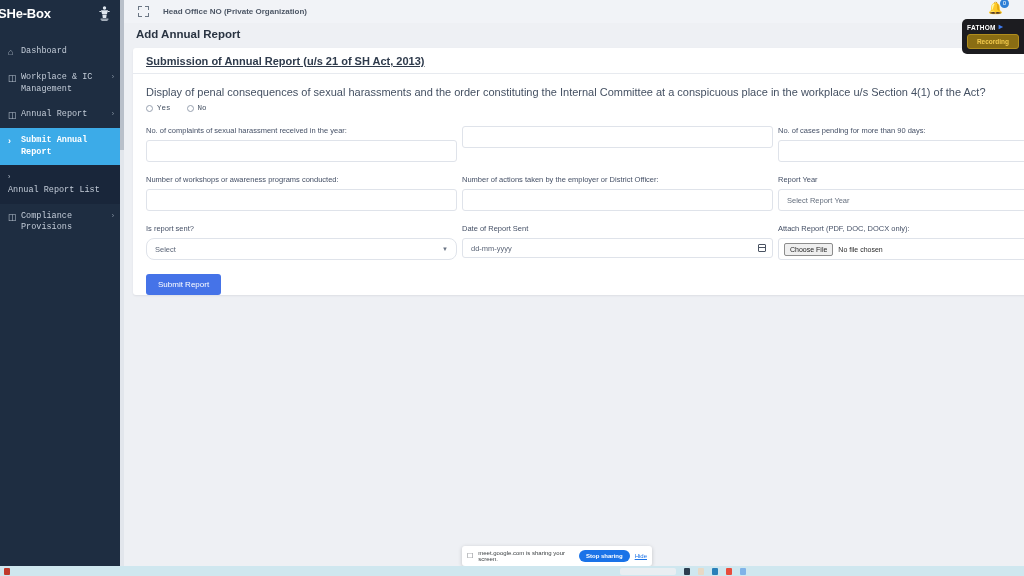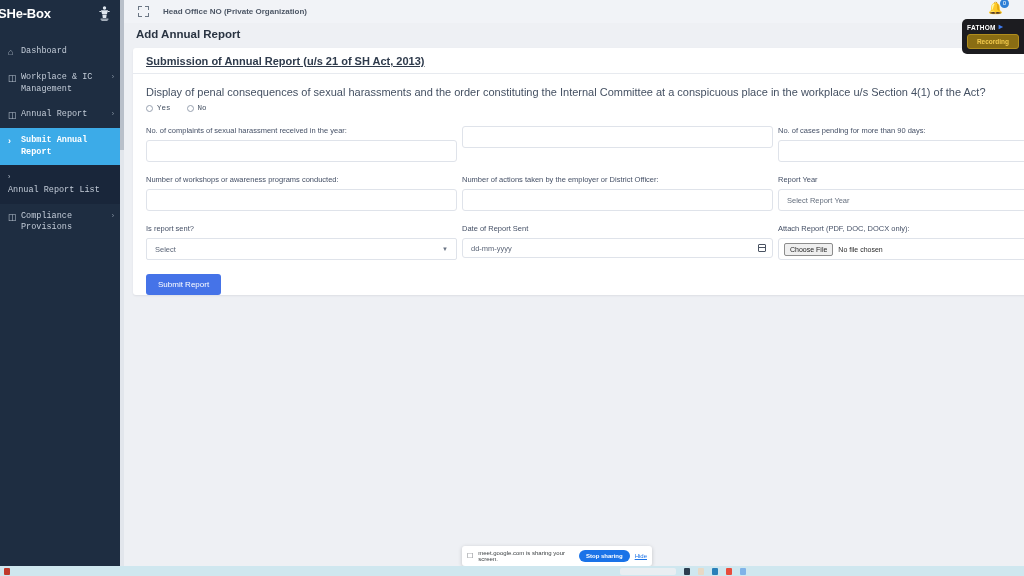--- a/index.html
+++ b/index.html
@@ -171,21 +171,21 @@
   .input-text {
     width: 100%; height: 22px;
     border: 1px solid #dfe3ea; border-radius: 3px;
     background: #ffffff;
     font-size: 7.5px; color: #66707f;
     padding: 0 8px;
     display: flex; align-items: center;
   }
   .select-box {
     width: 100%; height: 22px;
-    border: 1px solid #dfe3ea; border-radius: 2px;
+    border: 1px solid #dfe3ea; border-radius: 8px;
     background: #ffffff;
     font-size: 7.5px; color: #5c6678;
     padding: 0 8px;
     display: flex; align-items: center; justify-content: space-between;
   }
   .select-caret {
     font-size: 6px; color: #6a7484;
   }
   .date-box {
     width: 100%; height: 20px;

